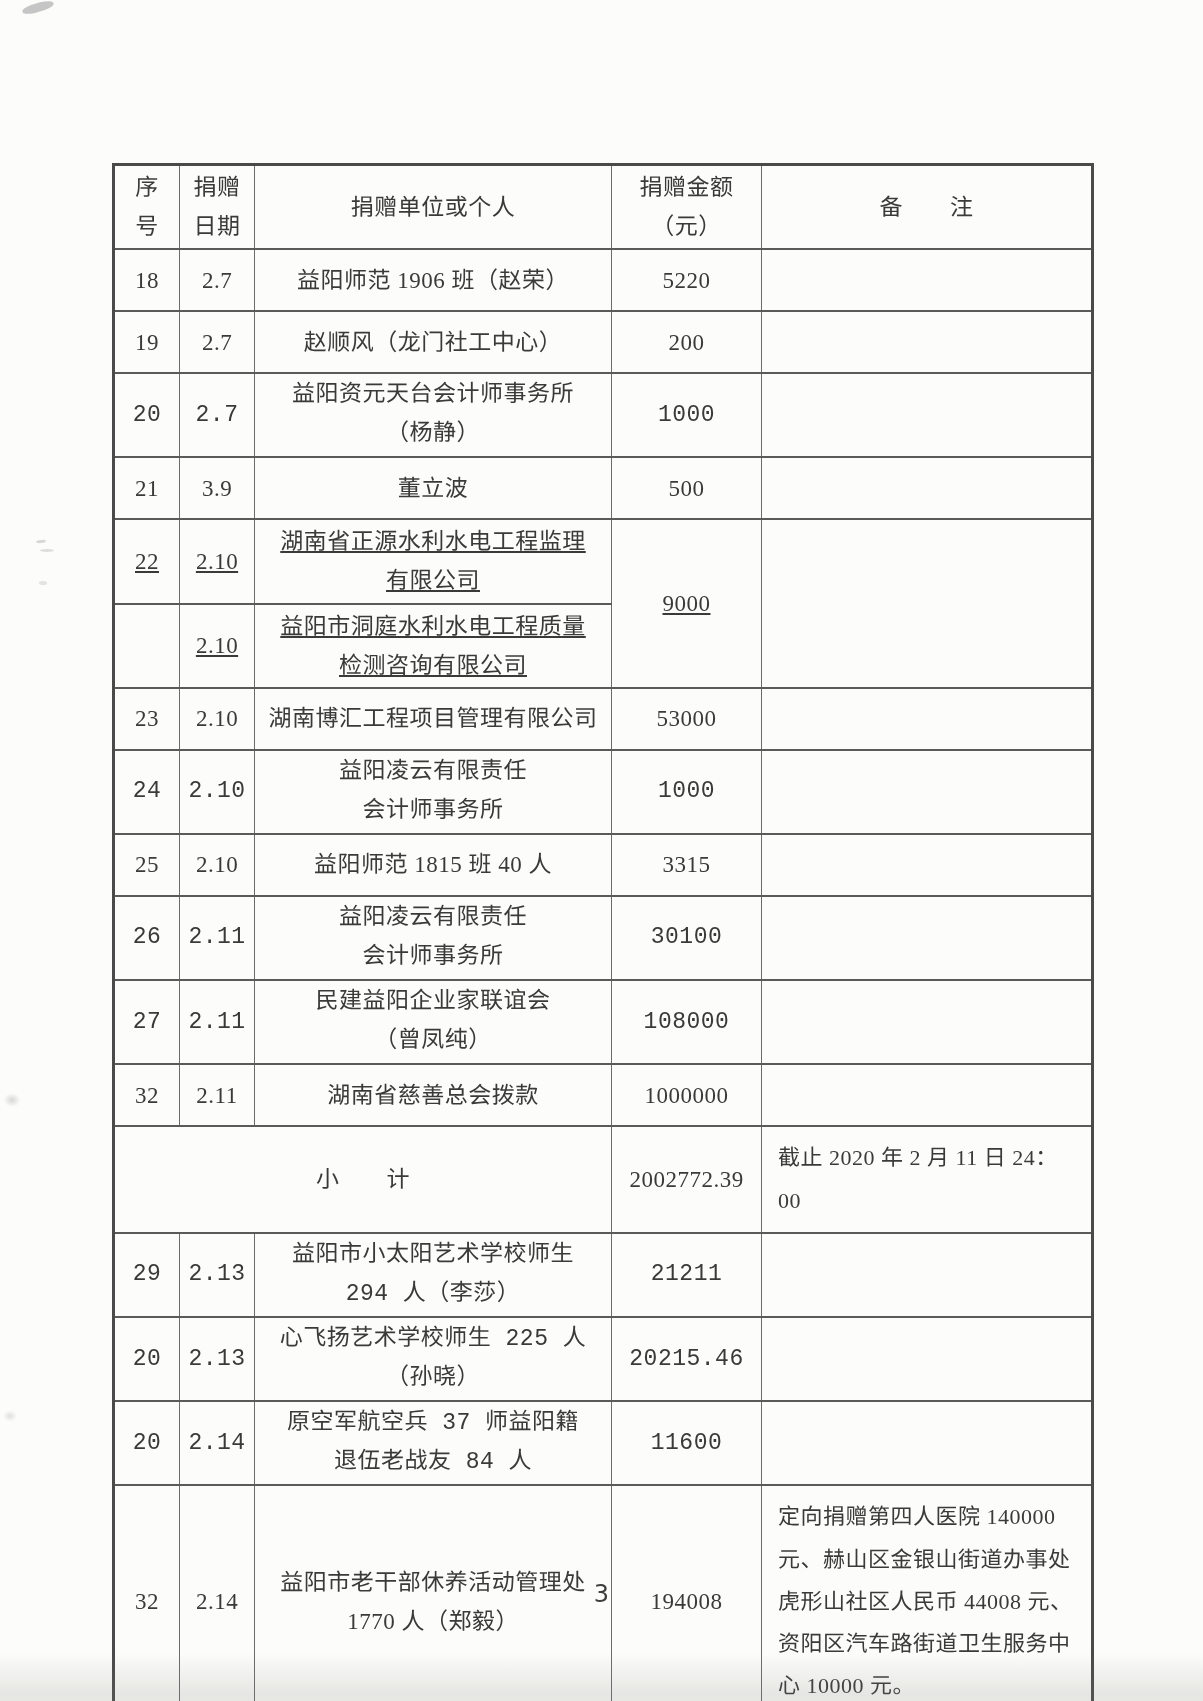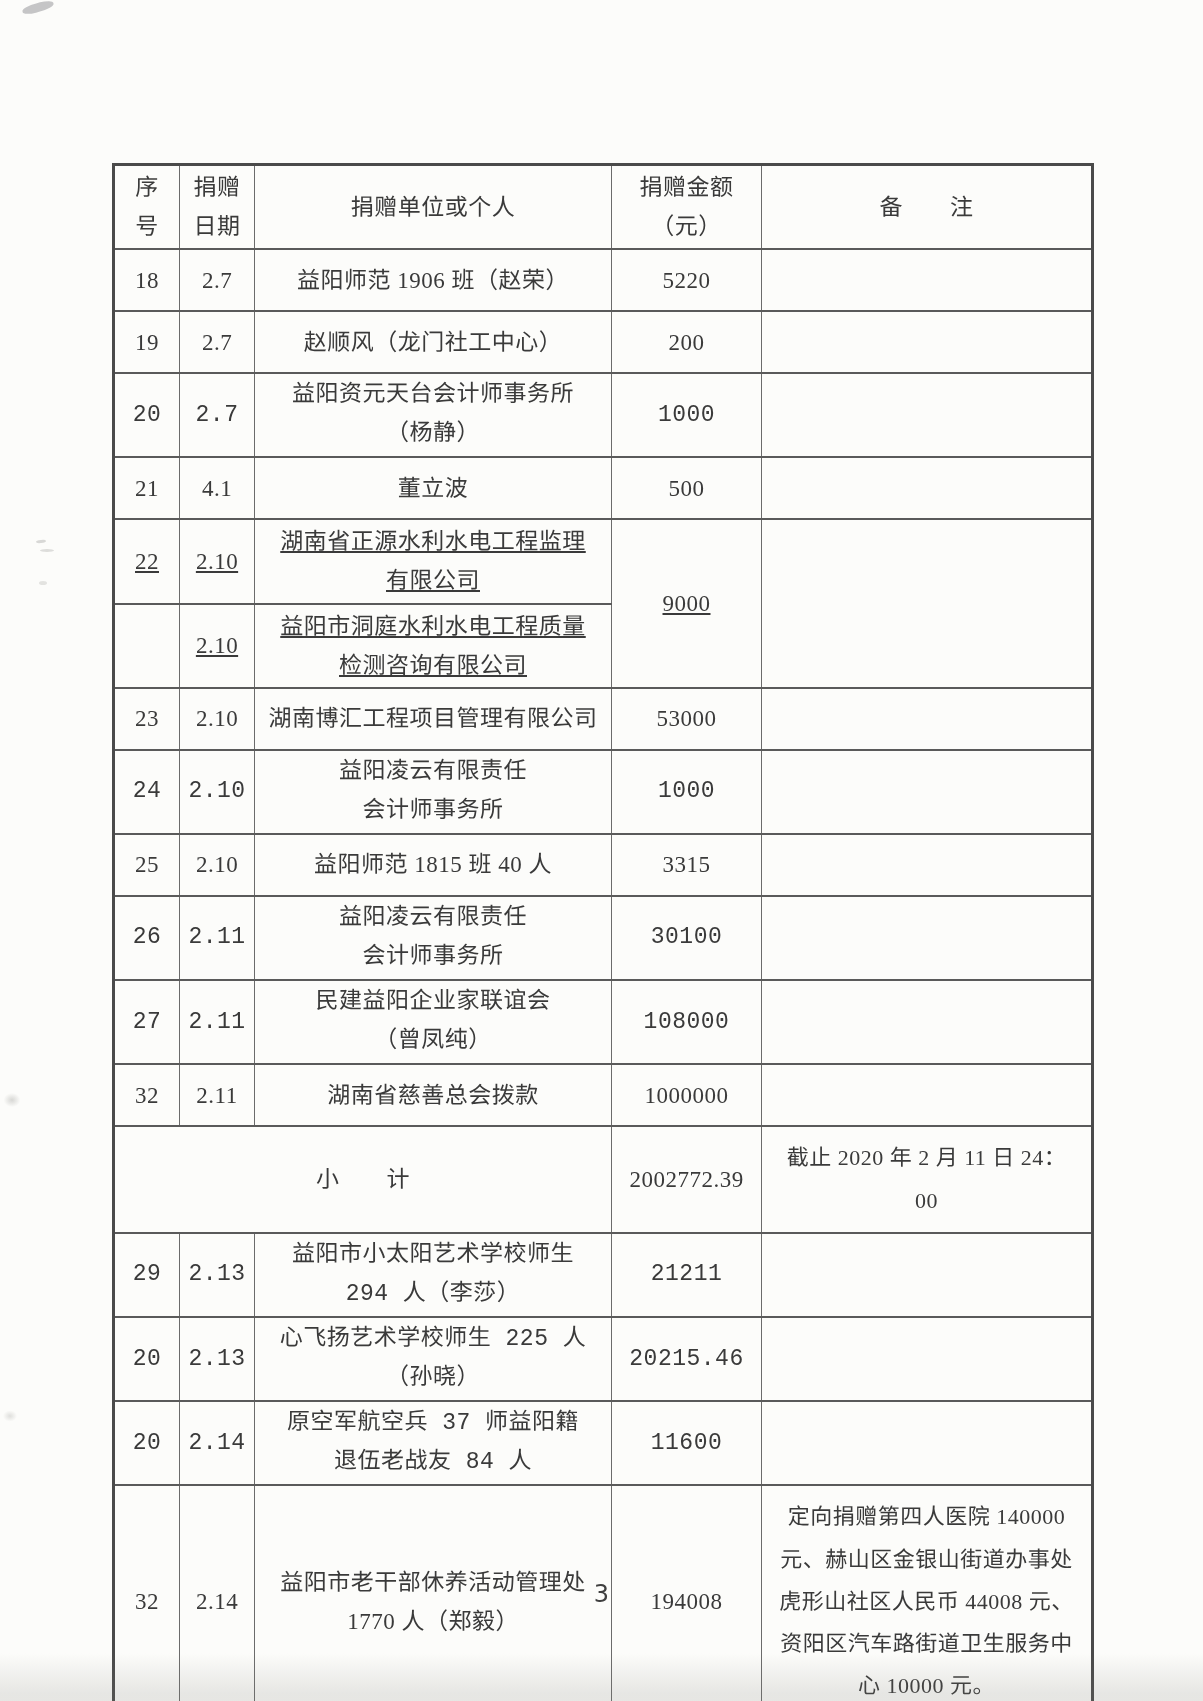--- a/index.html
+++ b/index.html
@@ -34,21 +34,21 @@
     padding:2px 8px;
     color:#3a3a3a;
     letter-spacing:.5px;
   }
   thead tr{height:80px;}
   tr.s{height:62px;margin-top:44px;}
   tr.d{height:74px;font-family:Liberation Mono, monospace;}
   tr.l{height:84px;text-decoration:underline;}
   tr.xl{height:205px;}
   td.remark{
-    text-align:center;
+    text-align:left;
     padding:10px 16px;
     line-height:1.92;
     font-size:22px;
   }
   .page-number{
     position:absolute;
     top:1580px;left:0;width:100%;
     text-align:center;
     font-size:24px;
     color:#3f3f3f;
@@ -122,21 +122,21 @@
         <tr class="d">
           <td>20</td>
           <td>2.7</td>
           <td>益阳资元天台会计师事务所
 （杨静）</td>
           <td>1000</td>
           <td></td>
         </tr>
         <tr class="s">
           <td>21</td>
-          <td>4.1</td>
+          <td>3.9</td>
           <td>董立波</td>
           <td>500</td>
           <td></td>
         </tr>
         <tr class="l">
           <td>22</td>
           <td>2.10</td>
           <td>湖南省正源水利水电工程监理
 有限公司</td>
           <td rowspan="2">9000</td>

